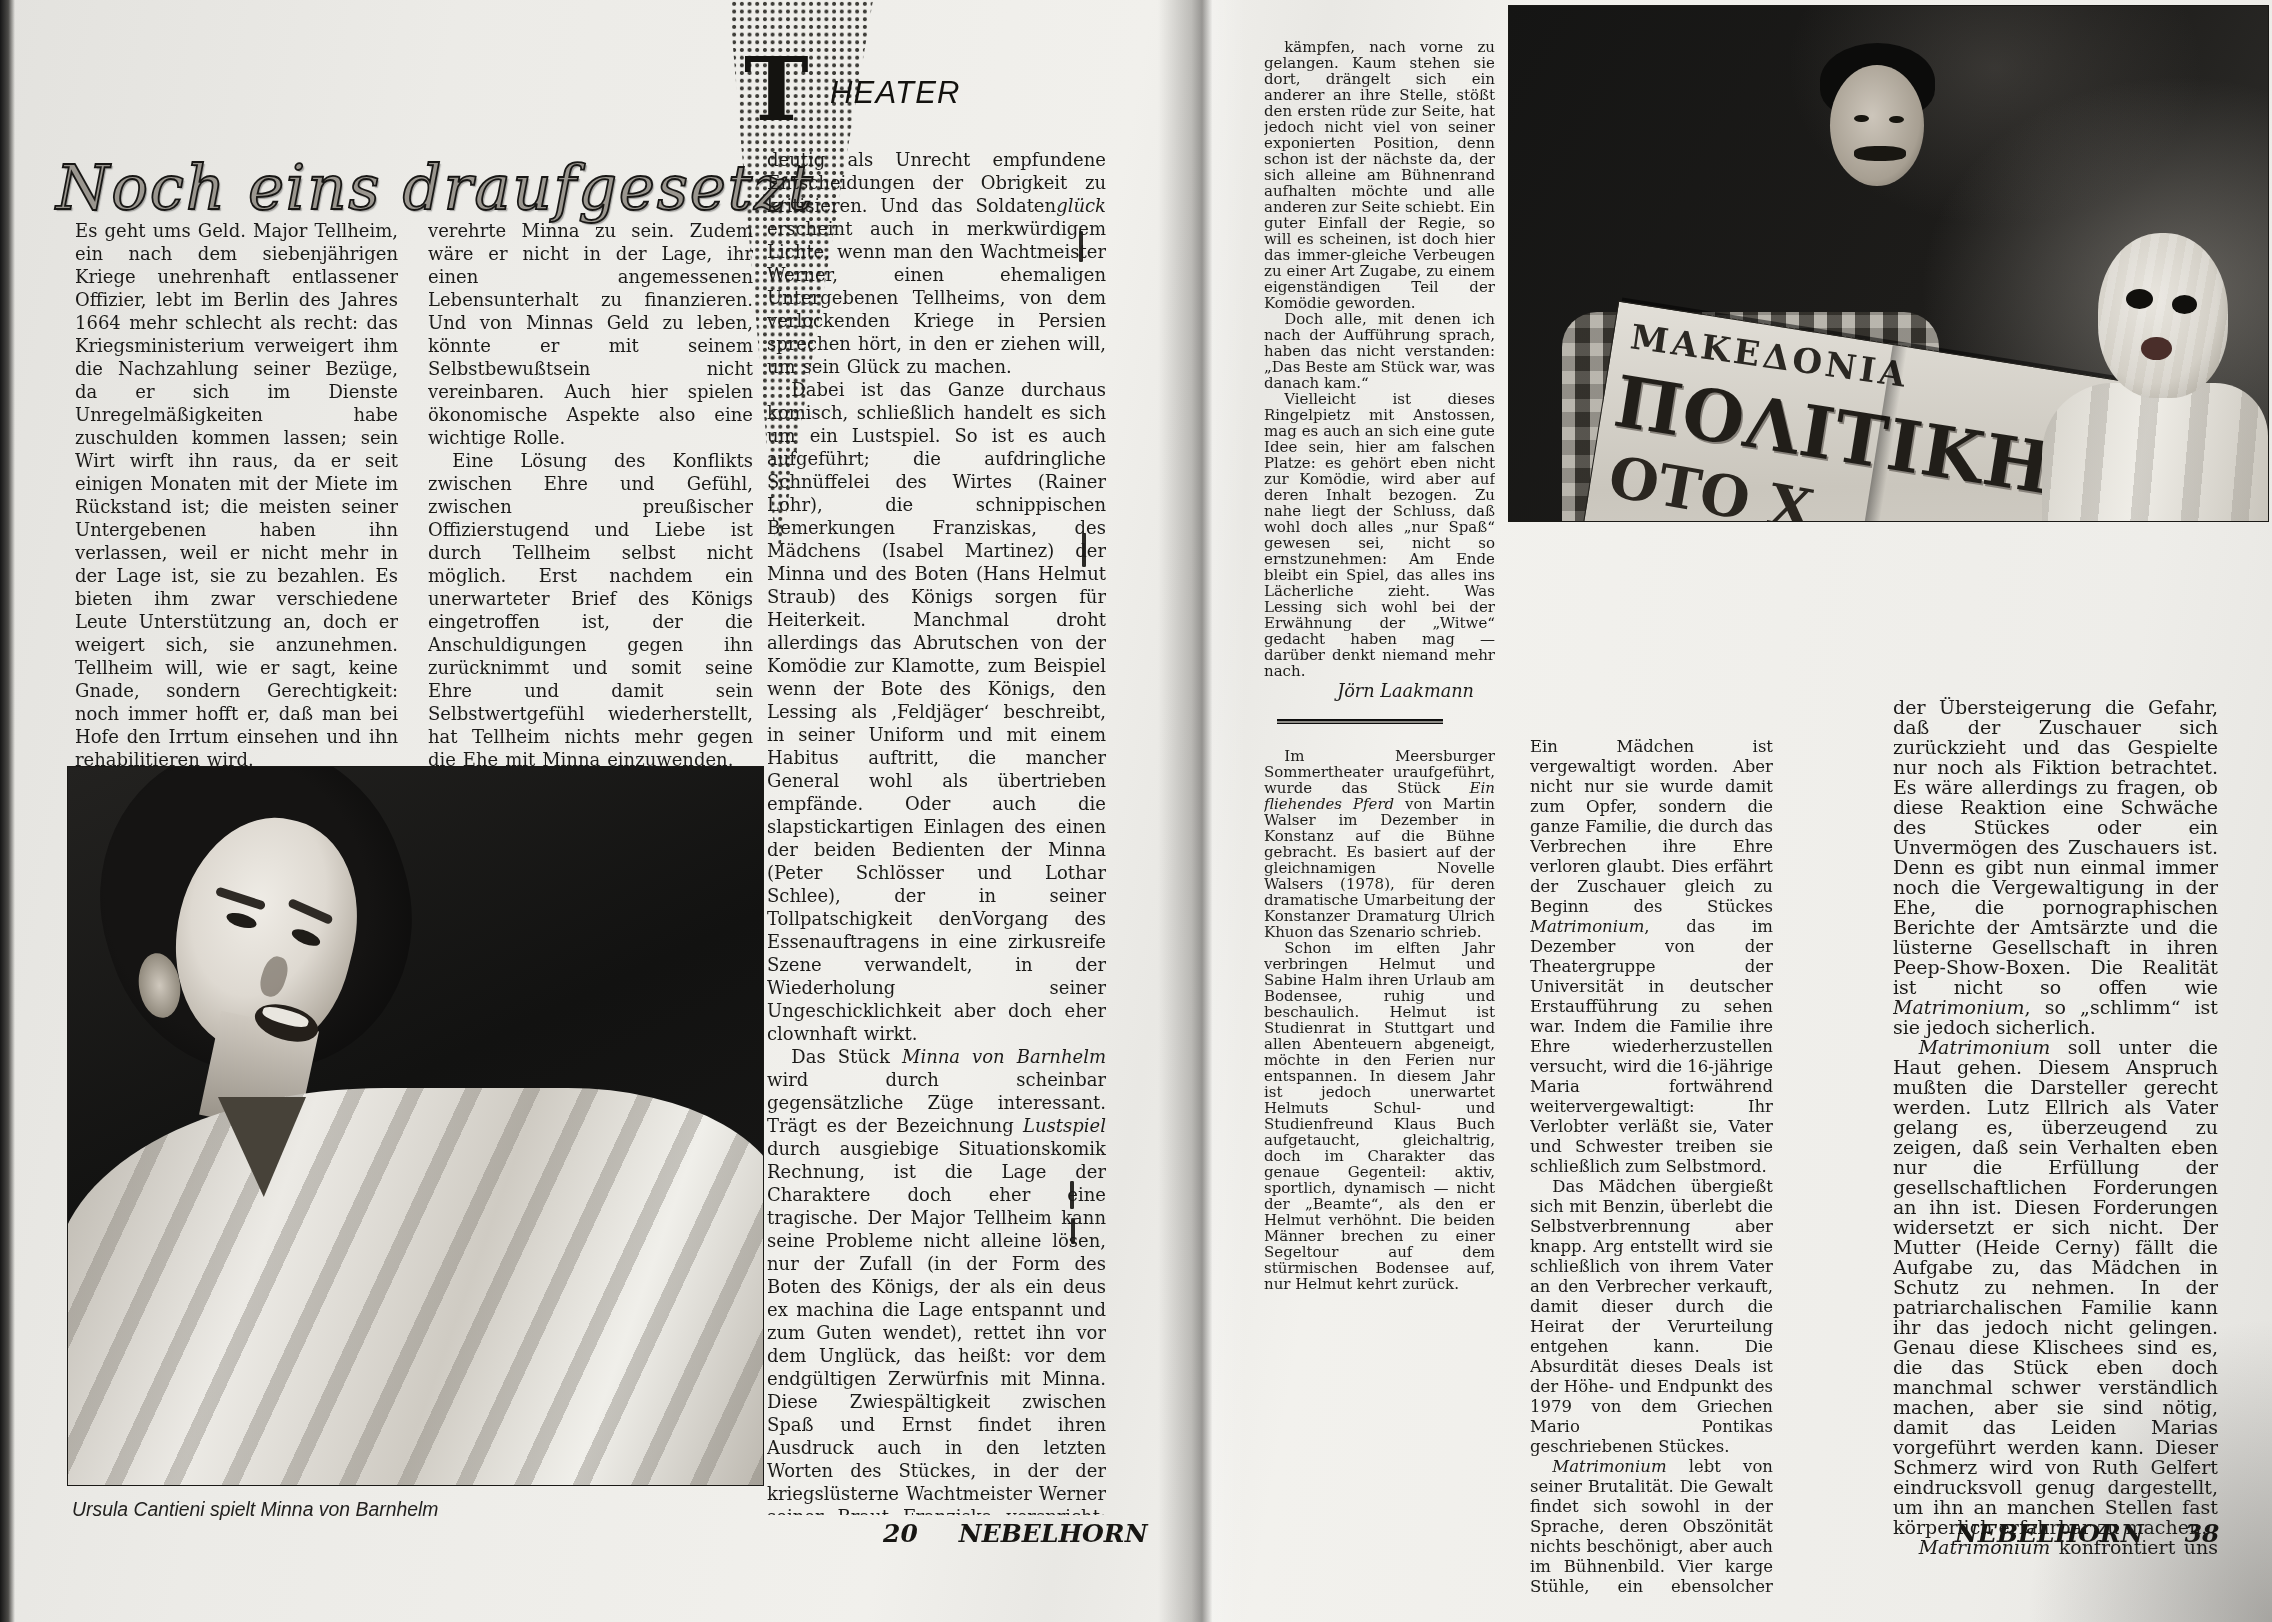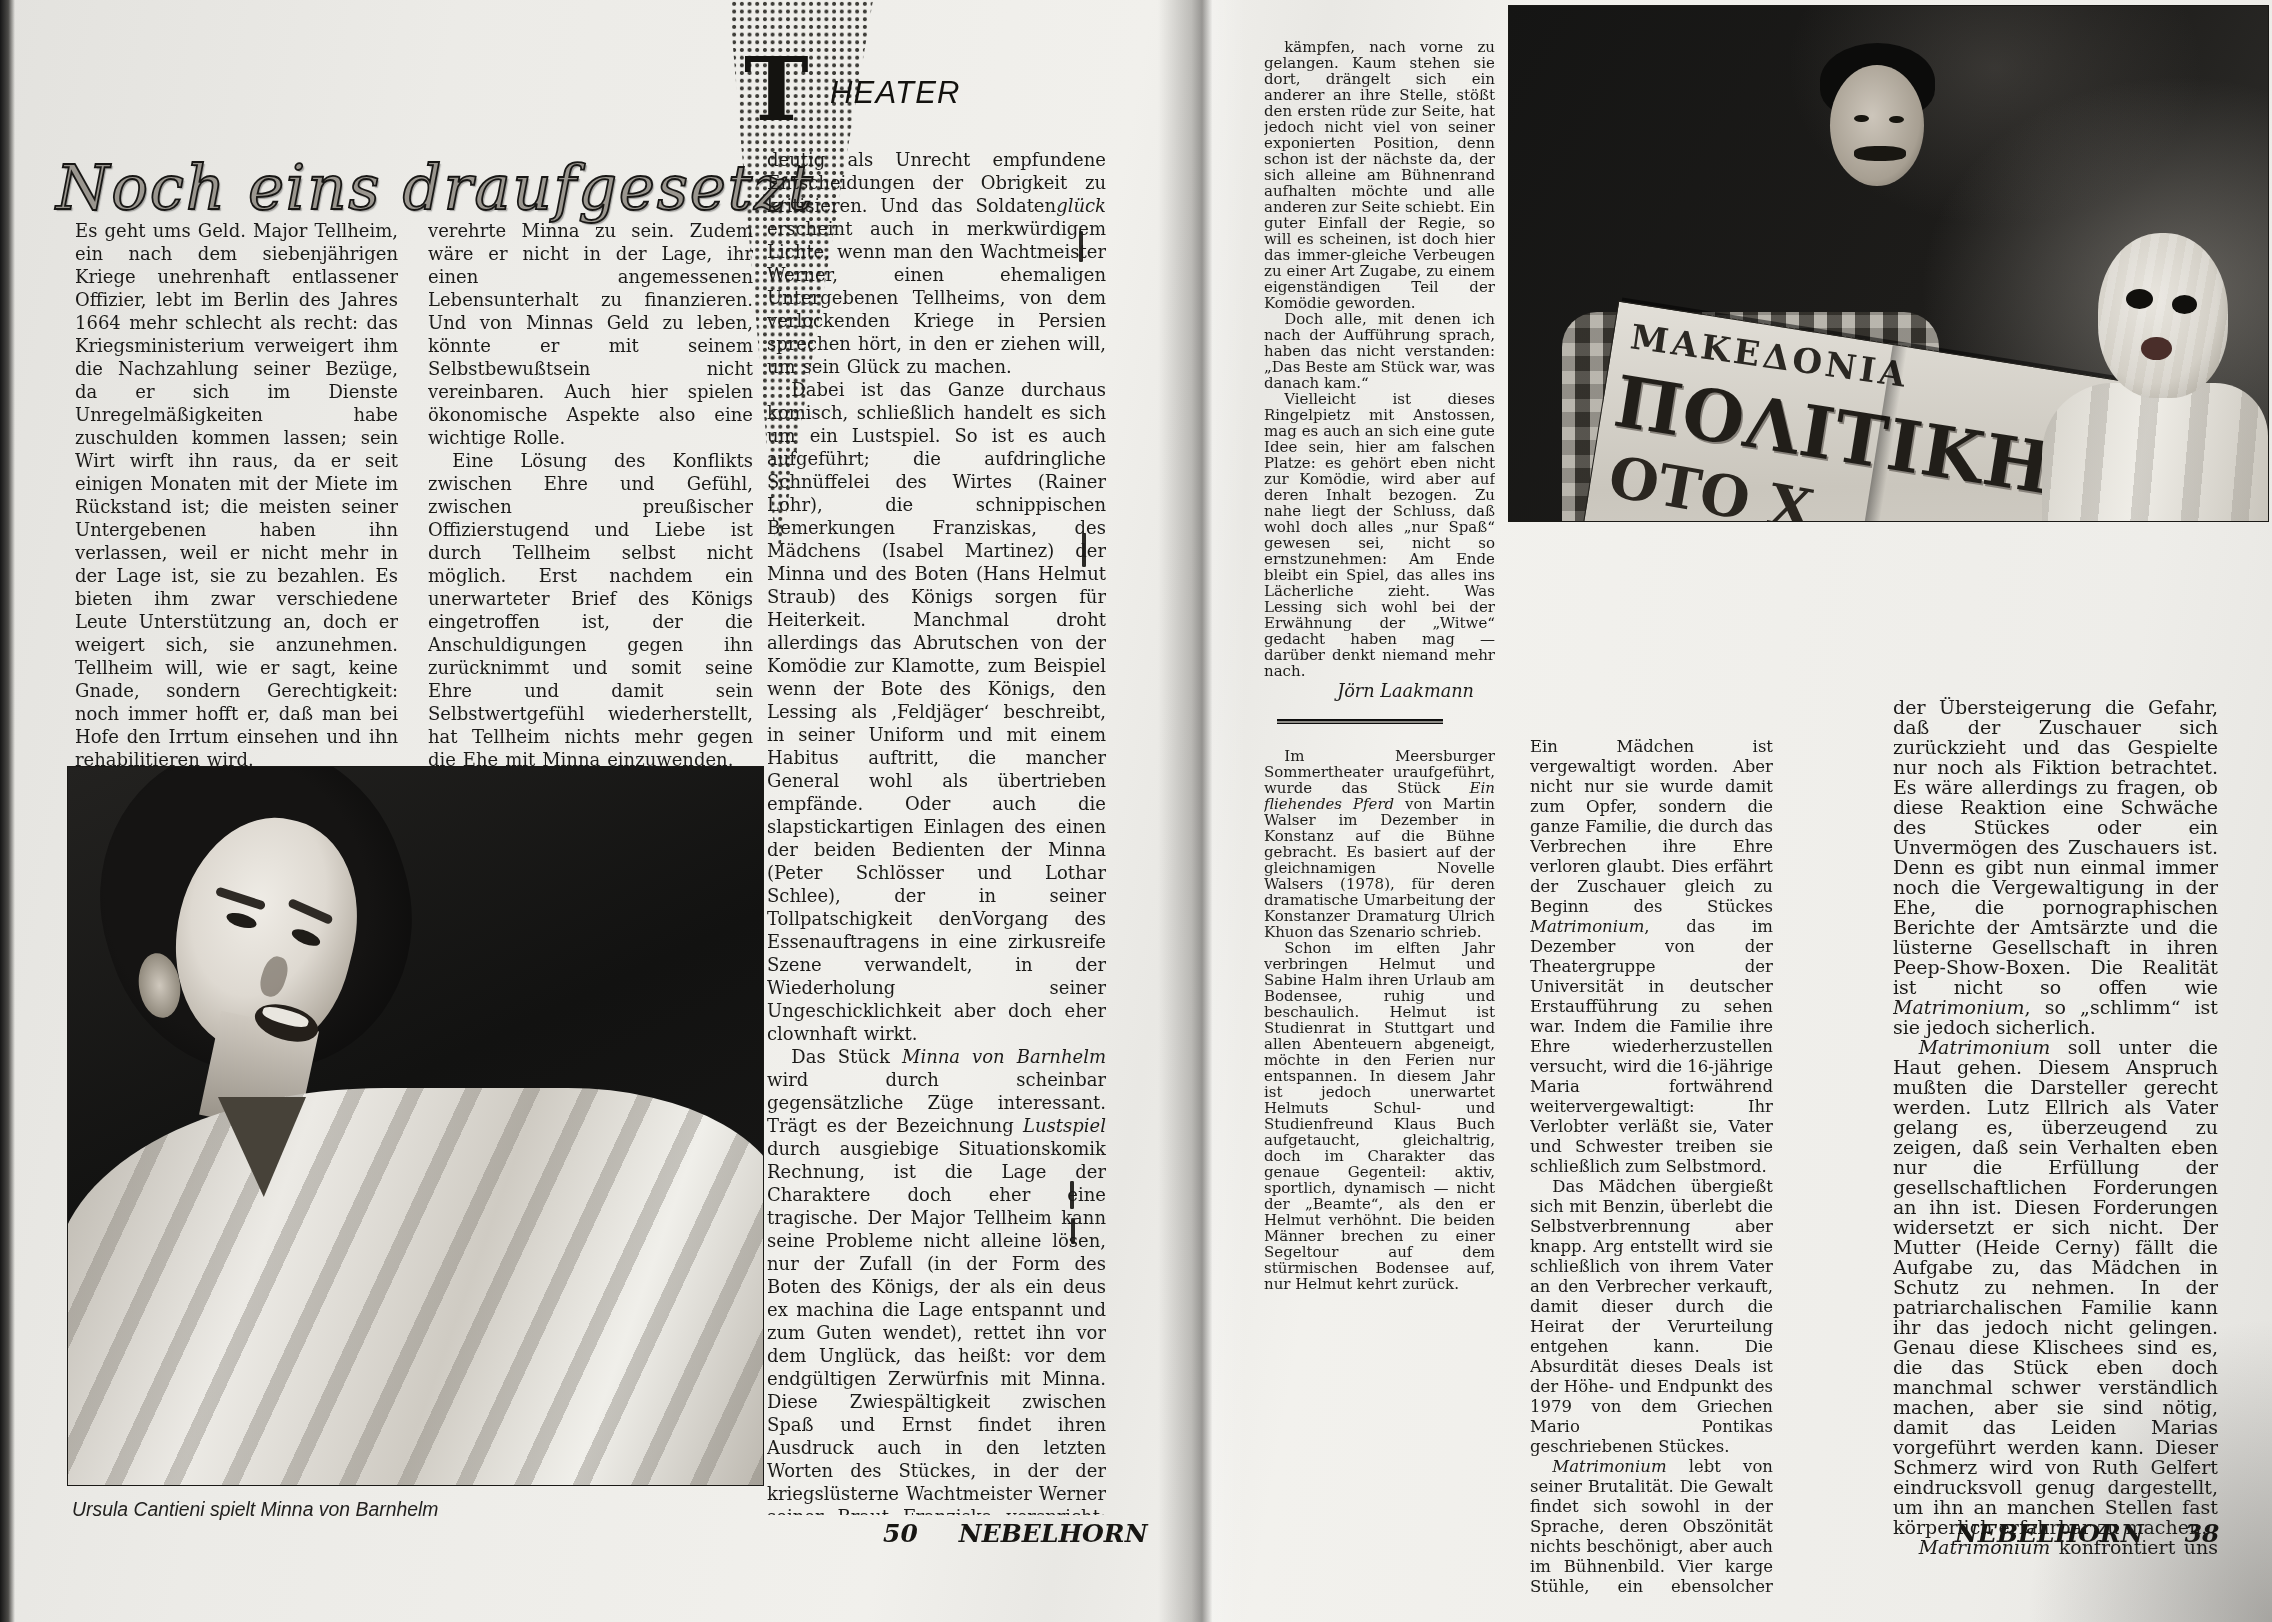--- a/index.html
+++ b/index.html
@@ -172,21 +172,21 @@
     <div class="pl-ear"></div>
     <div class="pl-neck"></div>
     <div class="pl-mouth"></div>
     <div class="pl-teeth"></div>
     <div class="pl-blouse"></div>
     <div class="pl-collar"></div>
   </div>
   <div class="caption" style="left:72px;top:1498px;">Ursula Cantieni spielt Minna von Barnhelm</div>
 
   <div class="footer" style="left:883px;top:1519px;">
-    <span>50</span><span class="gap"></span><span>NEBELHORN</span>
+    <span>20</span><span class="gap"></span><span>NEBELHORN</span>
   </div>
 
   <div class="col rp1" style="left:1236px;top:39px;width:231px;height:1461px;">
     <div>
         <p>kämpfen, nach vorne zu gelangen. Kaum stehen sie dort, drängelt sich ein anderer an ihre Stelle, stößt den ersten rüde zur Seite, hat jedoch nicht viel von seiner exponierten Position, denn schon ist der nächste da, der sich alleine am Bühnenrand aufhalten möchte und alle anderen zur Seite schiebt. Ein guter Einfall der Regie, so will es scheinen, ist doch hier das immer-gleiche Verbeugen zu einer Art Zugabe, zu einem eigenständigen Teil der Komödie geworden.</p>
         <p>Doch alle, mit denen ich nach der Aufführung sprach, haben das nicht verstanden: „Das Beste am Stück war, was danach kam.“</p>
         <p>Vielleicht ist dieses Ringelpietz mit Anstossen, mag es auch an sich eine gute Idee sein, hier am falschen Platze: es gehört eben nicht zur Komödie, wird aber auf deren Inhalt bezogen. Zu nahe liegt der Schluss, daß wohl doch alles „nur Spaß“ gewesen sei, nicht so ernstzunehmen: Am Ende bleibt ein Spiel, das alles ins Lächerliche zieht. Was Lessing sich wohl bei der Erwähnung der „Witwe“ gedacht haben mag — darüber denkt niemand mehr nach.</p>
       </div>
     <div class="byline">Jörn Laakmann</div>
     <div class="rule"></div>

